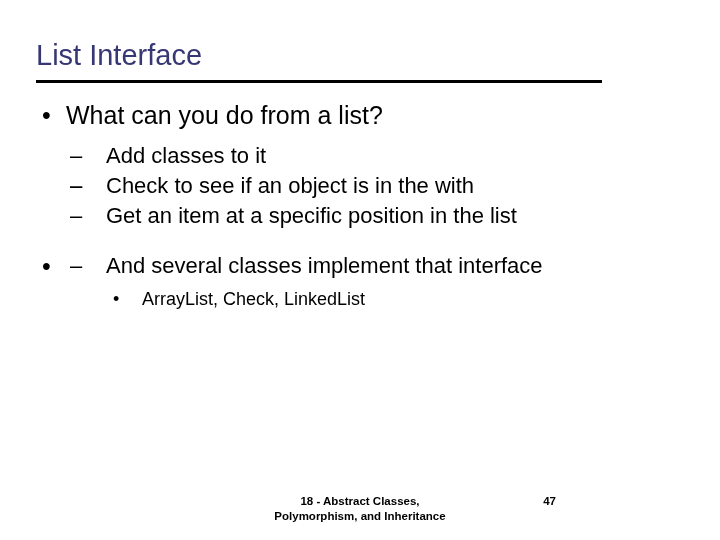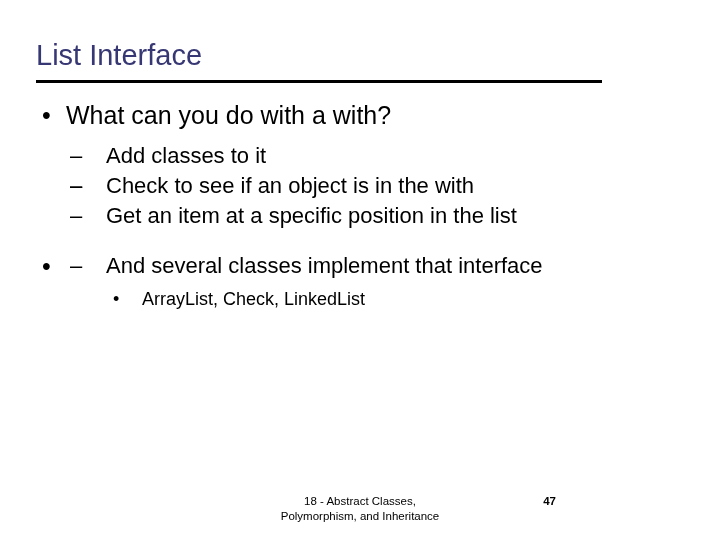--- a/index.html
+++ b/index.html
@@ -105,20 +105,21 @@
   
   .footer {
     position: absolute;
     left: 0;
     top: 494px;
     width: 720px;
     text-align: center;
     font-size: 11.5px;
     line-height: 15px;
     color: #000000;
+    font-weight: bold;
   }
   .footer-line { display: block; }
 
   .page-number {
     position: absolute;
     right: 46px;
     top: 494px;
     font-size: 11.5px;
     line-height: 15px;
     color: #000000;
@@ -132,21 +133,21 @@
 
   <div class="title-block">
     <div class="slide-title">List Interface</div>
   </div>
   <div class="title-rule"></div>
 
   <div class="body-block">
 
     <p class="lvl1">
       <span class="marker">•</span>
-      <span>What can you do with a with?</span>
+      <span>What can you do from a list?</span>
     </p>
 
     <p class="lvl2 gap-before-l2">
       <span class="marker">–</span>
       <span>Add classes to it</span>
     </p>
 
     <p class="lvl2">
       <span class="marker">–</span>
     </p>

